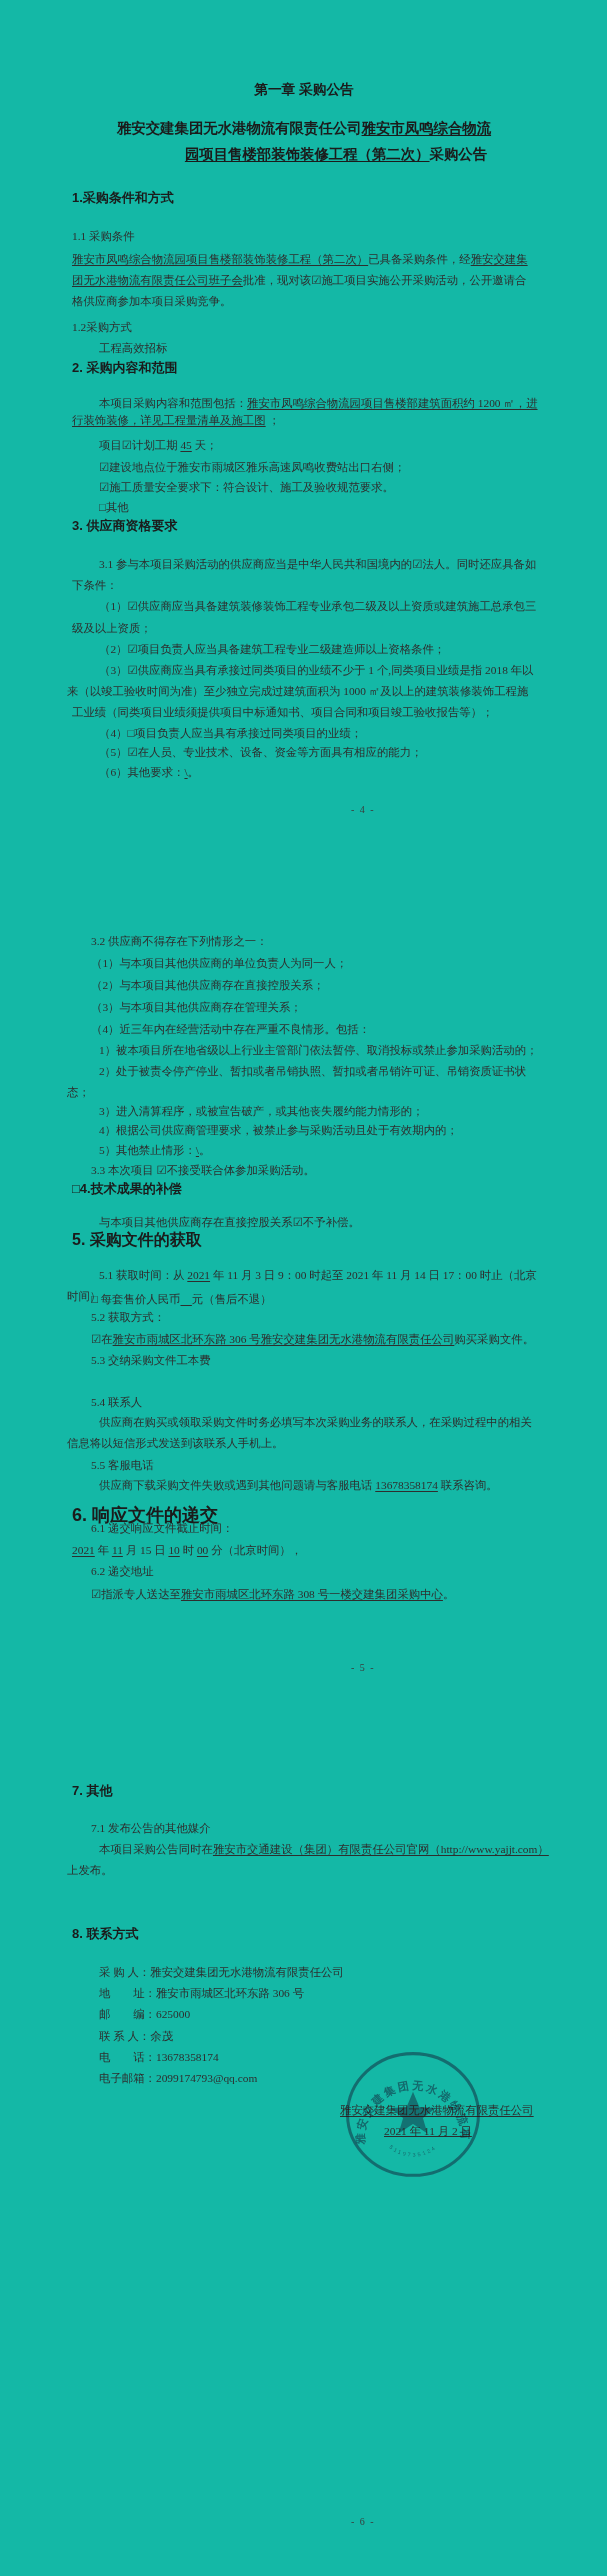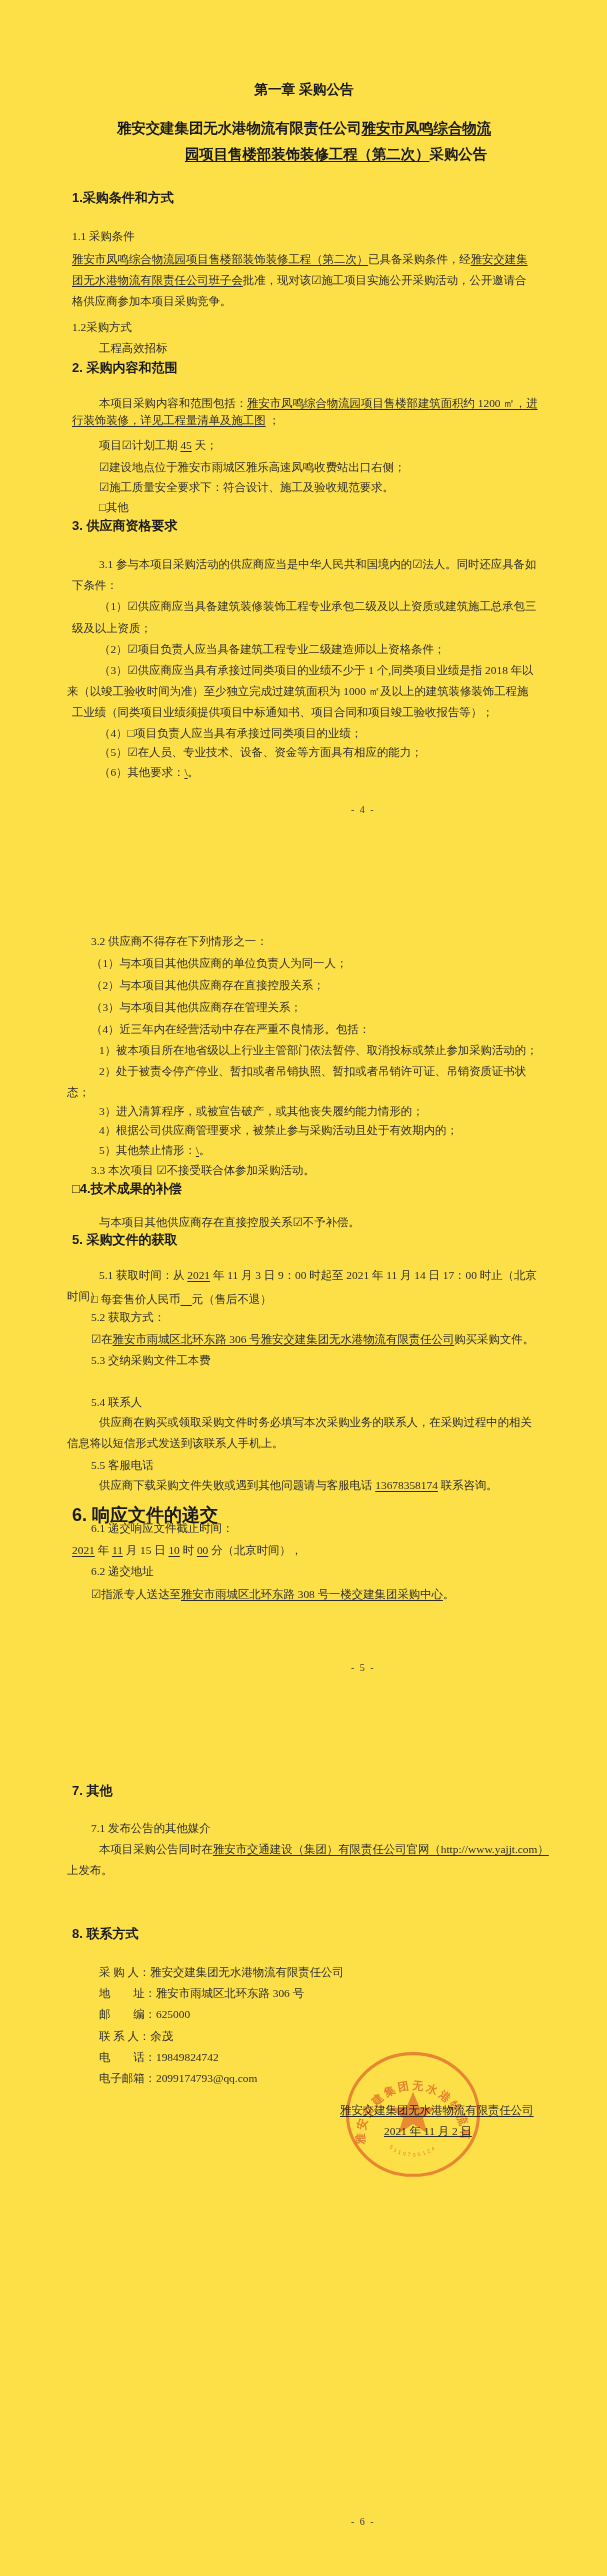--- a/index.html
+++ b/index.html
@@ -5,21 +5,21 @@
   html,body{margin:0;padding:0;}
   body{
     width:608px;height:2576px;
     background:#ffffff;
     font-family:"Liberation Serif","DejaVu Serif",serif;
     color:#2b2b2b;
     position:relative;
     overflow:hidden;
   }
   #doc{
-    position:relative;width:608px;height:2576px;background:#fde047;
+    position:relative;width:608px;height:2576px;background:#14b8a6;
   }
   .line{
     position:absolute;
     left:72px;
     font-size:11.4px;
     line-height:16.7px;
     white-space:nowrap;
     color:#2e2e2e;
   }
   .line.b{
@@ -83,21 +83,21 @@
       <div class="line" style="top: 1021px; left: 91px;"><span>（4）近三年内在经营活动中存在严重不良情形。包括：</span></div>
       <div class="line" style="top: 1042px; left: 99px;"><span>1）被本项目所在地省级以上行业主管部门依法暂停、取消投标或禁止参加采购活动的；</span></div>
       <div class="line" style="top: 1063px; left: 99px;"><span>2）处于被责令停产停业、暂扣或者吊销执照、暂扣或者吊销许可证、吊销资质证书状</span></div>
       <div class="line" style="top: 1084px; left: 67px;"><span>态；</span></div>
       <div class="line" style="top: 1103px; left: 99px;"><span>3）进入清算程序，或被宣告破产，或其他丧失履约能力情形的；</span></div>
       <div class="line" style="top: 1122px; left: 99px;"><span>4）根据公司供应商管理要求，被禁止参与采购活动且处于有效期内的；</span></div>
       <div class="line" style="top: 1142px; left: 99px;"><span>5）其他禁止情形：</span><span class="u">\</span><span>。</span></div>
       <div class="line" style="top: 1162px; left: 91px;"><span>3.3 本次项目 ☑不接受联合体参加采购活动。</span></div>
       <div class="line b" style="top: 1181px; font-size: 13px;"><span>□4.技术成果的补偿</span></div>
       <div class="line" style="top: 1214px; left: 99px;"><span>与本项目其他供应商存在直接控股关系☑不予补偿。</span></div>
-      <div class="line b" style="top: 1232px; font-size: 13px;"><span>5.  采购文件的获取</span></div>
+      <div class="line b" style="top: 1232px; font-size: 16px;"><span>5.  采购文件的获取</span></div>
       <div class="line" style="top: 1267px; left: 99px;"><span>5.1 获取时间：从 </span><span class="u">2021</span><span> 年 11 月 3 日 9：00 时起至 2021 年 11 月 14 日 17：00 时止（北京</span></div>
       <div class="line" style="top: 1288px; left: 67px;"><span>时间）</span></div>
       <div class="line" style="top: 1309px; left: 91px;"><span>5.2 获取方式：</span></div>
       <div class="line" style="top: 1331px; left: 91px;"><span>☑在</span><span class="u">雅安市雨城区北环东路 306 号雅安交建集团无水港物流有限责任公司</span><span>购买采购文件。</span></div>
       <div class="line" style="top: 1352px; left: 91px;"><span>5.3 交纳采购文件工本费</span></div>
       <div class="line" style="top: 1291px; left: 91px;"><span>□ 每套售价人民币</span><span class="u">&nbsp;&nbsp;&nbsp;&nbsp;</span><span>元（售后不退）</span></div>
       <div class="line" style="top: 1394px; left: 91px;"><span>5.4 联系人</span></div>
       <div class="line" style="top: 1414px; left: 99px;"><span>供应商在购买或领取采购文件时务必填写本次采购业务的联系人，在采购过程中的相关</span></div>
       <div class="line" style="top: 1435px; left: 67px;"><span>信息将以短信形式发送到该联系人手机上。</span></div>
       <div class="line" style="top: 1457px; left: 91px;"><span>5.5 客服电话</span></div>
@@ -110,21 +110,21 @@
       <div class="line pagenum" style="top: 1660px; left: 351px; font-size: 10px;"><span>- 5 -</span></div>
       <div class="line b" style="top: 1783px; font-size: 13px;"><span>7.  其他</span></div>
       <div class="line" style="top: 1820px; left: 91px;"><span>7.1 发布公告的其他媒介</span></div>
       <div class="line" style="top: 1841px; left: 99px;"><span>本项目采购公告同时在</span><span class="u">雅安市交通建设（集团）有限责任公司官网（http://www.yajjt.com）</span></div>
       <div class="line" style="top: 1862px; left: 67px;"><span>上发布。</span></div>
       <div class="line b" style="top: 1926px; font-size: 13px;"><span>8.  联系方式</span></div>
       <div class="line" style="top: 1964px; left: 99px;"><span>采 购 人：雅安交建集团无水港物流有限责任公司</span></div>
       <div class="line" style="top: 1985px; left: 99px;"><span>地　　址：雅安市雨城区北环东路 306 号</span></div>
       <div class="line" style="top: 2006px; left: 99px;"><span>邮　　编：625000</span></div>
       <div class="line" style="top: 2028px; left: 99px;"><span>联 系 人：余茂</span></div>
-      <div class="line" style="top: 2049px; left: 99px;"><span>电　　话：19849824742</span></div>
+      <div class="line" style="top: 2049px; left: 99px;"><span>电　　话：13678358174</span></div>
       <div class="line" style="top: 2070px; left: 99px;"><span>电子邮箱：2099174793@qq.com</span></div>
       <div class="line" style="top: 2102px; left: 340px;"><span class="u">雅安交建集团无水港物流有限责任公司</span></div>
       <div class="line" style="top: 2123px; left: 384px; text-decoration: underline;"><span>2021 年 11 月 2 日</span></div>
       <div class="line pagenum" style="top: 2514px; left: 351px; font-size: 10px;"><span>- 6 -</span></div>
     </div>
 
   <svg id="stamp" viewBox="0 0 184 176">
     <defs>
       <path id="arcTop" d="M 28.5,125 A 64,64 0 1 1 155.5,125" fill="none"></path>
       <path id="arcBottom" d="M 55,124 A 48,48 0 0 0 129,124" fill="none"></path>

